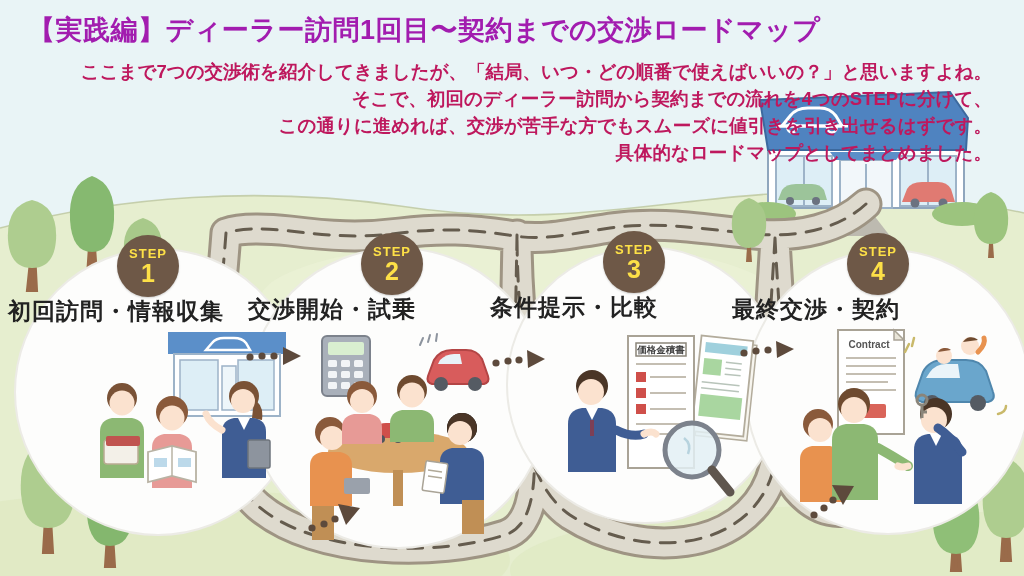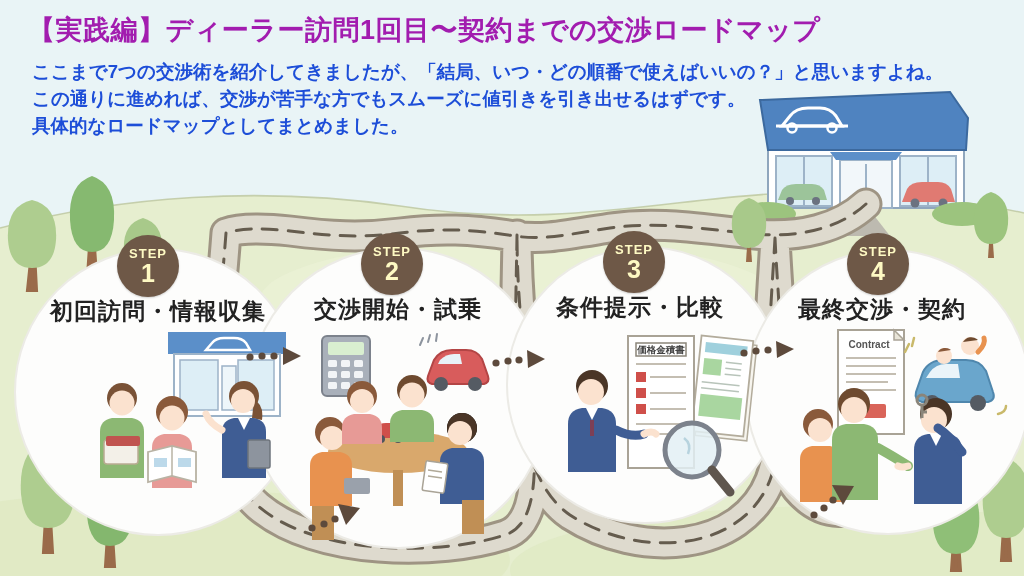--- a/index.html
+++ b/index.html
@@ -8,33 +8,33 @@
     background:#e9f4f6;
     font-family:"Liberation Sans","DejaVu Sans",sans-serif;
   }
   .scene{position:absolute;left:0;top:0;}
   .page-title{
     position:absolute;left:28px;top:12px;width:960px;
     font-size:27px;font-weight:900;color:#a21caf;letter-spacing:.5px;
   }
   .intro{
     position:absolute;left:32px;top:58px;width:960px;
-    font-size:18.5px;font-weight:700;color:#1d4ed8;line-height:27px;
+    font-size:18.5px;font-weight:700;color:#be185d;line-height:27px;text-align:right;
   }
   .intro div{white-space:nowrap;}
   .step-badge{
     position:absolute;width:62px;height:62px;border-radius:50%;
-    background:#6e5847;color:#fef9c3;text-align:center;
+    background:#6e5847;color:#fde047;text-align:center;
     display:flex;flex-direction:column;align-items:center;justify-content:center;
     box-shadow:0 1px 2px rgba(0,0,0,.18);
   }
   .step-badge .word{font-size:13px;font-weight:700;letter-spacing:1px;line-height:13px;}
   .step-badge .num{font-size:25px;font-weight:800;line-height:26px;}
   .step-label{
-    position:absolute;width:300px;text-align:center;
+    position:absolute;width:300px;text-align:left;
     font-size:23px;font-weight:800;color:#222;letter-spacing:1px;white-space:nowrap;
   }
 </style>
 </head>
 <body>
 
 <div class="canvas">
 
   <svg class="scene" width="1024" height="576" viewBox="0 0 1024 576">
 
@@ -383,20 +383,21 @@
           <circle cx="833" cy="500" r="3.6"></circle>
         <path d="M832,485 L854,486 L843,505 Z"></path>
       </g>
     </g>
   </svg>
 
   <div class="page-title">【実践編】ディーラー訪問1回目〜契約までの交渉ロードマップ</div>
 
   <div class="intro">
     <div>ここまで7つの交渉術を紹介してきましたが、「結局、いつ・どの順番で使えばいいの？」と思いますよね。</div>
+    <div>そこで、初回のディーラー訪問から契約までの流れを4つのSTEPに分けて、</div>
     <div>この通りに進めれば、交渉が苦手な方でもスムーズに値引きを引き出せるはずです。</div>
     <div>具体的なロードマップとしてまとめました。</div>
   </div>
 
   <div class="step-badge" style="left:117px;top:235px;">
     <span class="word">STEP</span>
     <span class="num">1</span>
   </div>
   <div class="step-badge" style="left:361px;top:233px;">
     <span class="word">STEP</span>

